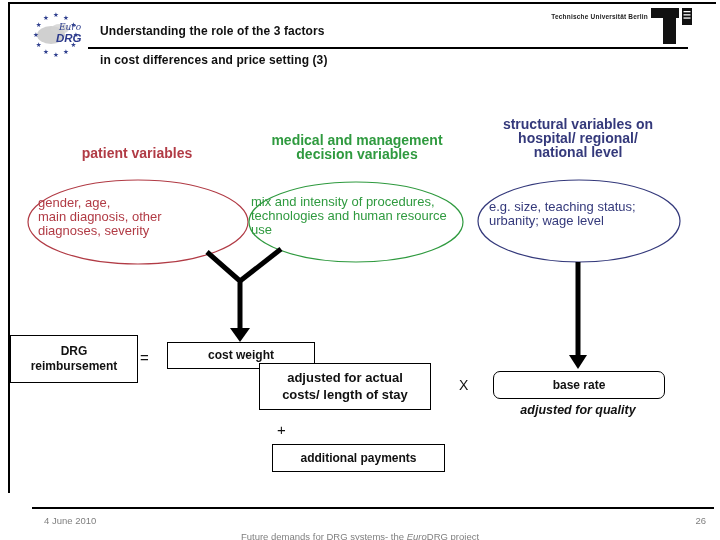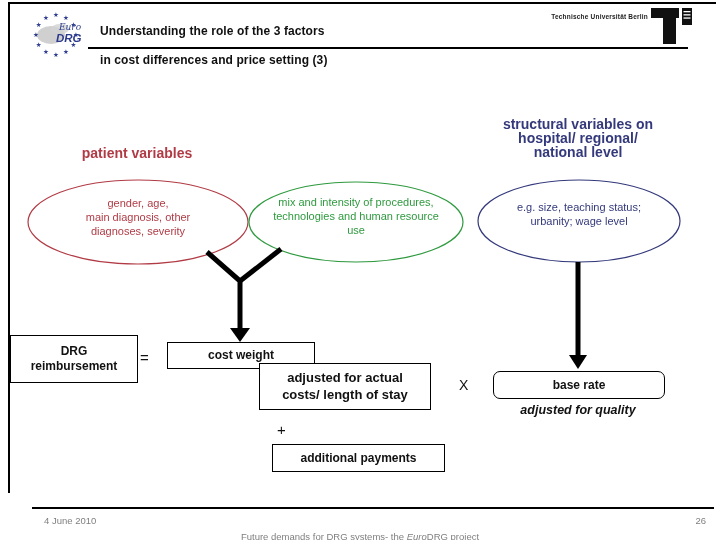--- a/index.html
+++ b/index.html
@@ -6,21 +6,21 @@
   .slide{position:relative;width:720px;height:540px;background:#ffffff;overflow:hidden;
          font-family:"Liberation Sans",sans-serif;color:#111;}
   .abs{position:absolute;}
   .line{background:#000;}
   
   .title-line{left:90px;font-size:12px;font-weight:700;color:#101010;letter-spacing:.1px;white-space:nowrap;margin-left:10px;}
   .underline{left:88px;top:47px;width:600px;height:2px;}
   .university{left:470px;top:13px;width:178px;text-align:right;font-size:6.5px;font-weight:700;color:#222;letter-spacing:.2px;}
   
   .col-hdr{font-size:14px;font-weight:700;text-align:center;white-space:pre-line;line-height:14px;}
-  .ell-txt{font-size:11px;text-align:center;white-space:pre-line;line-height:14px;}
+  .ell-txt{font-size:13px;text-align:left;white-space:pre-line;line-height:14px;}
   .c-red{color:#b13b45;}
   .c-green{color:#2f9a3f;}
   .c-navy{color:#34397b;}
   
   .fbox{border:1.5px solid #000;background:#fff;display:flex;align-items:center;justify-content:center;
         text-align:center;font-weight:700;white-space:pre-line;line-height:1.25;}
   .op{font-size:15px;color:#111;}
   .adj-quality{font-size:12.5px;font-weight:700;font-style:italic;text-align:center;}
   
   .foot{font-size:9.5px;color:#7f7f7f;}
@@ -83,20 +83,22 @@
       <path d="M281,249 L240,281" stroke="#000" stroke-width="5" fill="none"></path>
       <polygon points="230,328 250,328 240,342" fill="#000"></polygon>
     </g>
     <g>
       <path d="M578,262 L578,357" stroke="#000" stroke-width="5" fill="none"></path>
       <polygon points="569,355 587,355 578,369" fill="#000"></polygon>
     </g>
   </svg>
 
   <div class="abs col-hdr c-red" style="left:47px;top:146px;width:180px;">patient variables</div>
+  <div class="abs col-hdr c-green" style="left:267px;top:133px;width:180px;">medical and management
+decision variables</div>
   <div class="abs col-hdr c-navy" style="left:488px;top:117px;width:180px;">structural variables on
 hospital/ regional/
 national level</div>
 
   <div class="abs ell-txt c-red" style="left:38px;top:196px;width:200px;">gender, age,
 main diagnosis, other
 diagnoses, severity</div>
   <div class="abs ell-txt c-green" style="left:251px;top:195px;width:210px;">mix and intensity of procedures,
 technologies and human resource
 use</div>

